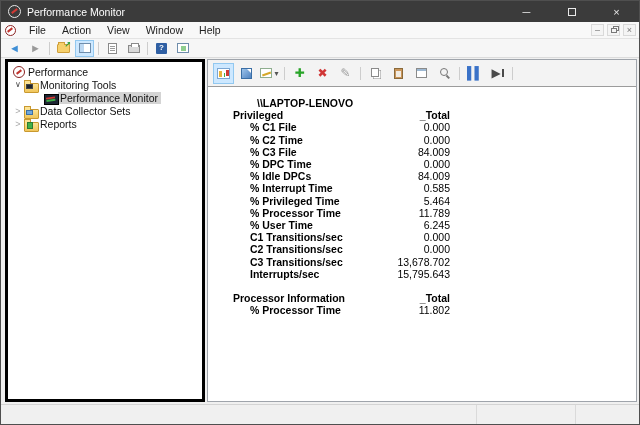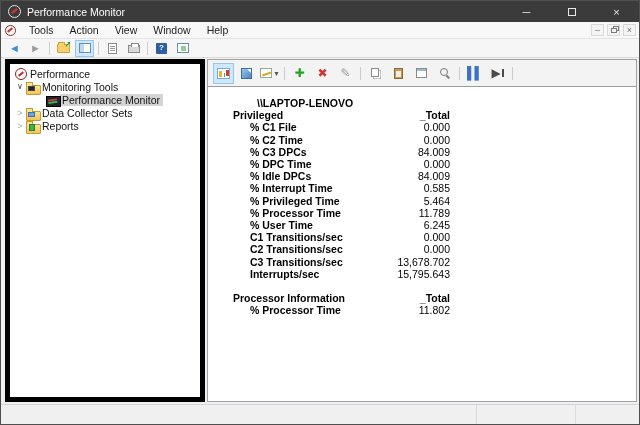--- a/index.html
+++ b/index.html
@@ -49,21 +49,21 @@
   .k-doc { width:9px; height:11px; background:#fff; border:1px solid #8a8a8a; position:relative; }
   .k-doc::before { content:""; position:absolute; left:1px; top:2px; width:5px; height:5px;
                    background:repeating-linear-gradient(#9a9a9a 0 1px, transparent 1px 2px); }
   .k-printer { width:12px; height:8px; background:#d9d9d9; border:1px solid #8a8a8a; position:relative; margin-top:2px; }
   .k-printer::before { content:""; position:absolute; left:2px; top:-3px; width:6px; height:3px; background:#fff; border:1px solid #8a8a8a; border-bottom:none; }
   .k-help { width:11px; height:11px; background:#2f5fa3; color:#fff; font-size:8px; font-weight:bold;
             display:inline-flex; align-items:center; justify-content:center; border-radius:1px; }
 
   
   .workspace { flex:1 1 auto; display:flex; background:#f0f0f0; padding:1px 2px 2px 4px; min-height:0; }
-  .tree-panel { width:200px; flex:0 0 auto; background:#fff; border:5px solid #000000; padding-top:3px; overflow:hidden; }
+  .tree-panel { width:200px; flex:0 0 auto; background:#fff; border:3px solid #000000; padding-top:3px; overflow:hidden; }
   .tree-row { height:13px; display:flex; align-items:center; font-size:10.5px; color:#111; white-space:nowrap; }
   .tree-row .arrow { width:12px; text-align:center; font-size:8px; color:#444; flex:0 0 auto; }
   .tree-row .arrow.collapsed { color:#a8a8a8; font-size:9px; }
   .tree-row .lbl { padding:0 3px 0 2px; }
   .tree-row.selected .lbl { background:#d4d4d4; }
   .lvl0 { padding-left:4px; } .lvl1 { padding-left:4px; } .lvl2 { padding-left:36px; }
 
   
   .ti { width:14px; height:12px; position:relative; flex:0 0 auto; display:inline-block; }
   .ti-perfmon::before { content:""; position:absolute; left:1px; top:0; width:10px; height:10px;
@@ -147,21 +147,21 @@
         </span>
       </span>
   </div>
 
   <div class="menubar">
     <span class="app-ic-sm">
         <span class="ring"></span>
         <span class="needle"></span>
       </span>
     <span id="menu-items" style="display:flex;">
-        <span class="menu-item">Tools</span>
+        <span class="menu-item">File</span>
         <span class="menu-item">Action</span>
         <span class="menu-item">View</span>
         <span class="menu-item">Window</span>
         <span class="menu-item">Help</span>
       </span>
     <span class="spacer"></span>
     <span id="mdi-controls" style="display:flex;">
         <span class="mdi-btn">
           <span>–</span>
         </span>
@@ -290,21 +290,21 @@
           </div>
           <div class="rpt-row counter">
             <span class="label">% C1 File</span>
             <span class="val">0.000</span>
           </div>
           <div class="rpt-row counter">
             <span class="label">% C2 Time</span>
             <span class="val">0.000</span>
           </div>
           <div class="rpt-row counter">
-            <span class="label">% C3 DPCs</span>
+            <span class="label">% C3 File</span>
             <span class="val">84.009</span>
           </div>
           <div class="rpt-row counter">
             <span class="label">% DPC Time</span>
             <span class="val">0.000</span>
           </div>
           <div class="rpt-row counter">
             <span class="label">% Idle DPCs</span>
             <span class="val">84.009</span>
           </div>

